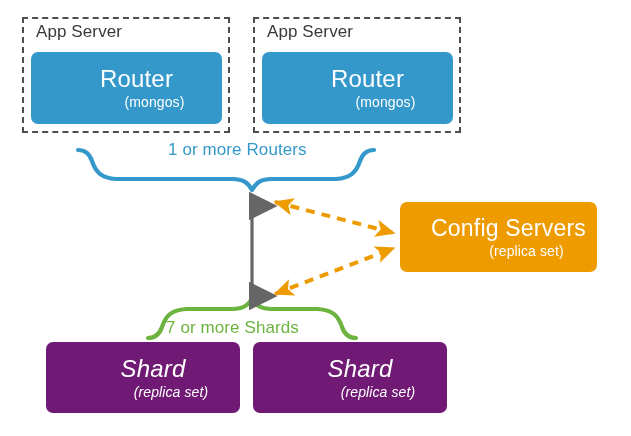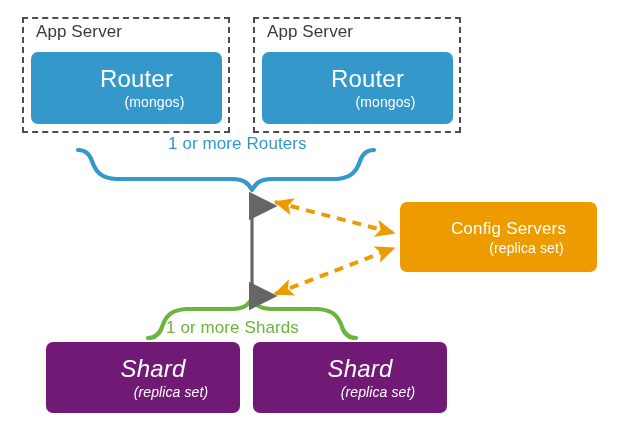--- a/index.html
+++ b/index.html
@@ -56,21 +56,21 @@
     letter-spacing: 0.2px;
     margin-bottom: 4px;
   }
   .node .subtitle {
     font-size: 14px;
     letter-spacing: 0.1px;
     margin-left: 36px;
   }
   .node.router   { background: #3498cb; }
   .node.config   { background: #ee9b00; }
-  .node.config .title { font-size: 17px; }
+  .node.config .title { font-size: 23px; }
   .node.shard    { background: #701a75; font-style: italic; }
 
   
   .brace-label {
     position: absolute;
     font-size: 17px;
     white-space: nowrap;
     letter-spacing: 0.1px;
   }
   .brace-label.routers { color: #3498cb; }
@@ -114,22 +114,22 @@
 
   <div class="node shard" style="left:46px; top:342px; width:194px; height:71px;">
     <span class="title">Shard</span>
     <span class="subtitle">(replica set)</span>
   </div>
   <div class="node shard" style="left:253px; top:342px; width:194px; height:71px;">
     <span class="title">Shard</span>
     <span class="subtitle">(replica set)</span>
   </div>
 
-  <div class="brace-label routers" style="left:168px; top:134px;text-align:center;">1 or more Routers</div>
-  <div class="brace-label shards" style="left:166px; top:318px;">1 or more Shards</div>
+  <div class="brace-label routers" style="left:168px; top:140px;text-align:center;">1 or more Routers</div>
+  <div class="brace-label shards" style="left:166px; top:318px;">7 or more Shards</div>
 
   <svg id="connectors" viewBox="0 0 631 436">
     <defs>
 
       <marker id="greyUp" markerWidth="9" markerHeight="9" refX="4.5" refY="8" orient="auto" markerUnits="strokeWidth">
         <path d="M4.5 0 L9 9 L0 9 Z" fill="#666666"></path>
       </marker>
       <marker id="greyDown" markerWidth="9" markerHeight="9" refX="4.5" refY="8" orient="auto" markerUnits="strokeWidth">
         <path d="M4.5 0 L9 9 L0 9 Z" fill="#666666"></path>
       </marker>

